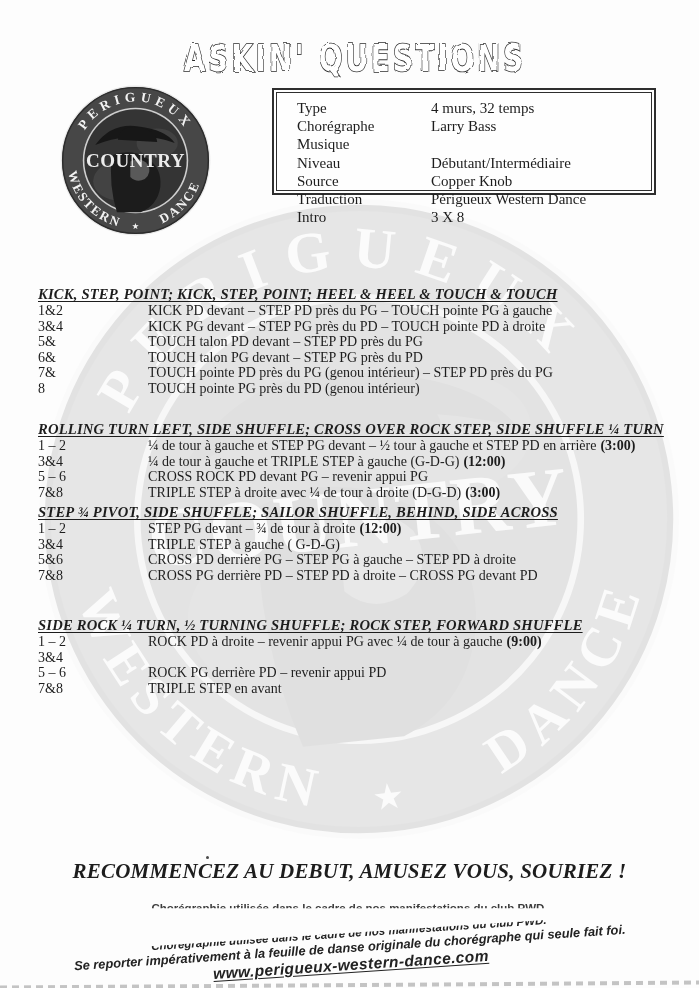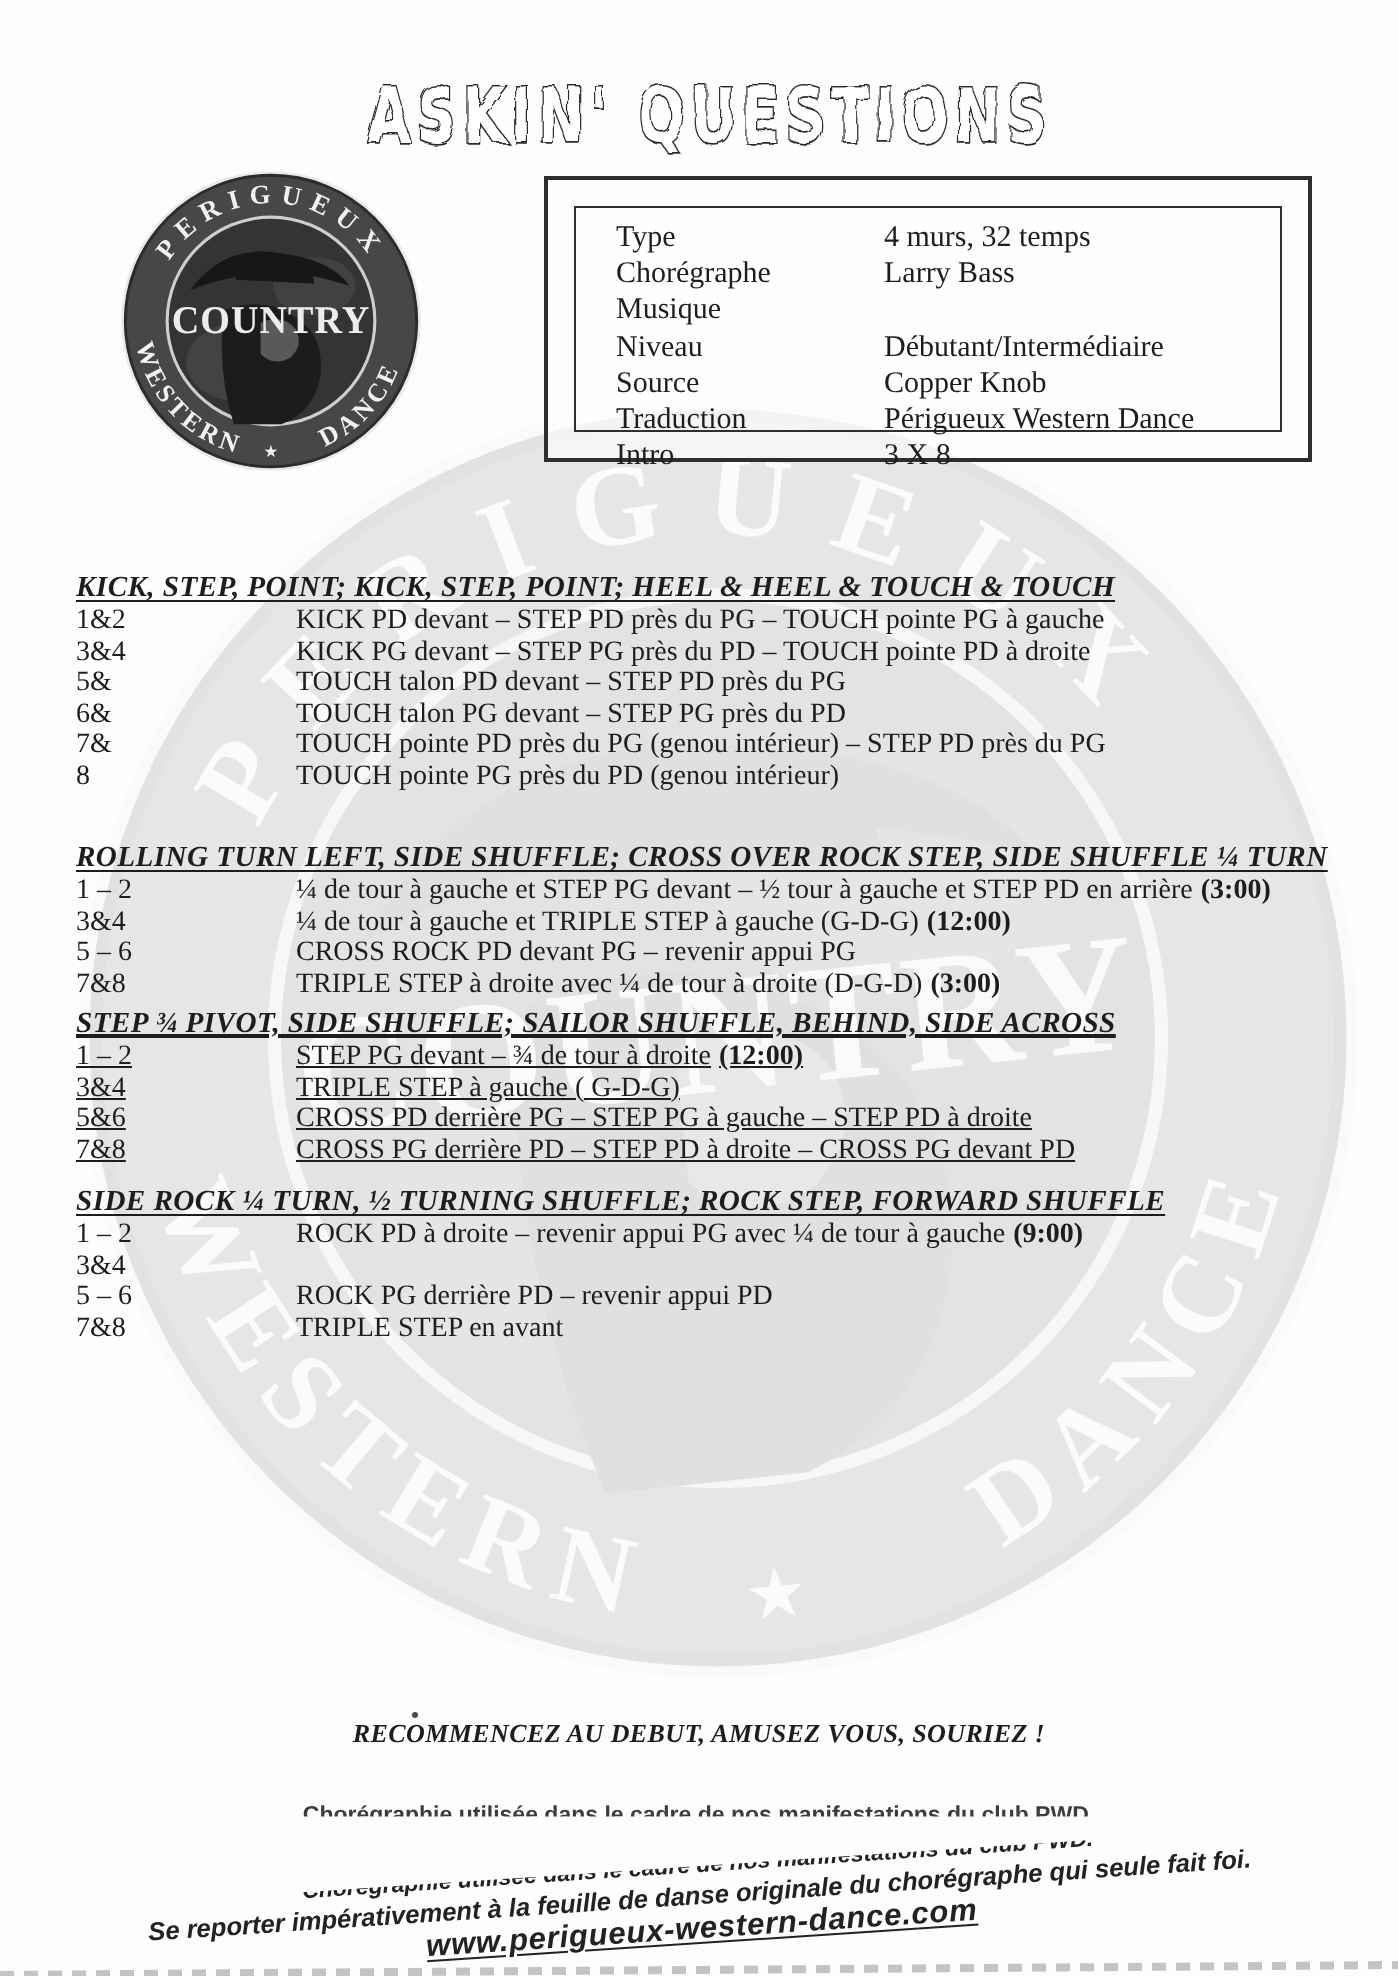--- a/index.html
+++ b/index.html
@@ -18,48 +18,48 @@
   .title-svg{position:absolute; left:0; top:12px; width:699px; height:78px; z-index:2;}
   .title-svg text{
     font-family:"DejaVu Sans", sans-serif; font-weight:bold; font-size:38px;
     fill:#ffffff; stroke:#2b2b2b; stroke-width:1.7px; paint-order:stroke fill;
     letter-spacing:4px;
   }
   
   .logo-svg{position:absolute; left:58px; top:83px; width:155px; height:155px; z-index:2;}
   
   .info-box{
-    position:absolute; left:272px; top:88px; width:384px; height:143px;
-    border:2px solid #2e2e2e; padding:13px; box-sizing:border-box; z-index:2;
+    position:absolute; left:272px; top:88px; width:384px; height:107px;
+    border:2px solid #2e2e2e; padding:2px; box-sizing:border-box; z-index:2;
     background:rgba(255,255,255,0.6);
   }
   .info-box-inner{
     border:1px solid #2e2e2e; width:100%; height:100%; box-sizing:border-box;
     padding:6px 4px 0 20px;
   }
   .info-row{display:flex; font-size:15px; line-height:18.2px;}
   .info-label{flex:0 0 134px;}
   .info-value{flex:1;}
   
   .sections{position:absolute; left:38px; top:286px; width:645px; z-index:2;}
   .section{margin-bottom:25px;}
   .section:nth-of-type(2){margin-bottom:4px;}
-  .section:nth-of-type(3){margin-bottom:10px;text-decoration:underline;}
+  .section:nth-of-type(3){margin-bottom:34px;}
   .section-heading{
     font-weight:bold; font-style:italic; font-size:14.6px; line-height:17px;
     text-decoration:underline; text-underline-offset:2px; letter-spacing:0.2px;
   }
   .step-row{display:flex; font-size:14px; line-height:15.5px;gap:48px;}
   .step-count{flex:0 0 62px;}
   .step-body{white-space:nowrap;}
   .step-bold{font-weight:bold; margin-left:4px;}
   
   .tagline{
     position:absolute; left:0; top:859px; width:699px; text-align:center;
-    font-weight:bold; font-style:italic; font-size:13px; letter-spacing:0.2px; z-index:2;
+    font-weight:bold; font-style:italic; font-size:21px; letter-spacing:0.2px; z-index:2;
   }
   .noise-dot{position:absolute; left:206px; top:856px; width:3px; height:3px;
     background:#4a4a4a; border-radius:50%; z-index:2;}
   .club-note-top{
     position:absolute; left:0; top:902px; width:699px; text-align:center;
     font-family:"Liberation Sans", sans-serif; font-weight:bold; font-size:11.5px;
     color:#3c3c3c; clip-path:inset(0 0 48% 0); z-index:2;
   }
   .rotated-block{
     position:absolute; left:48px; top:927px; width:604px; text-align:center;

